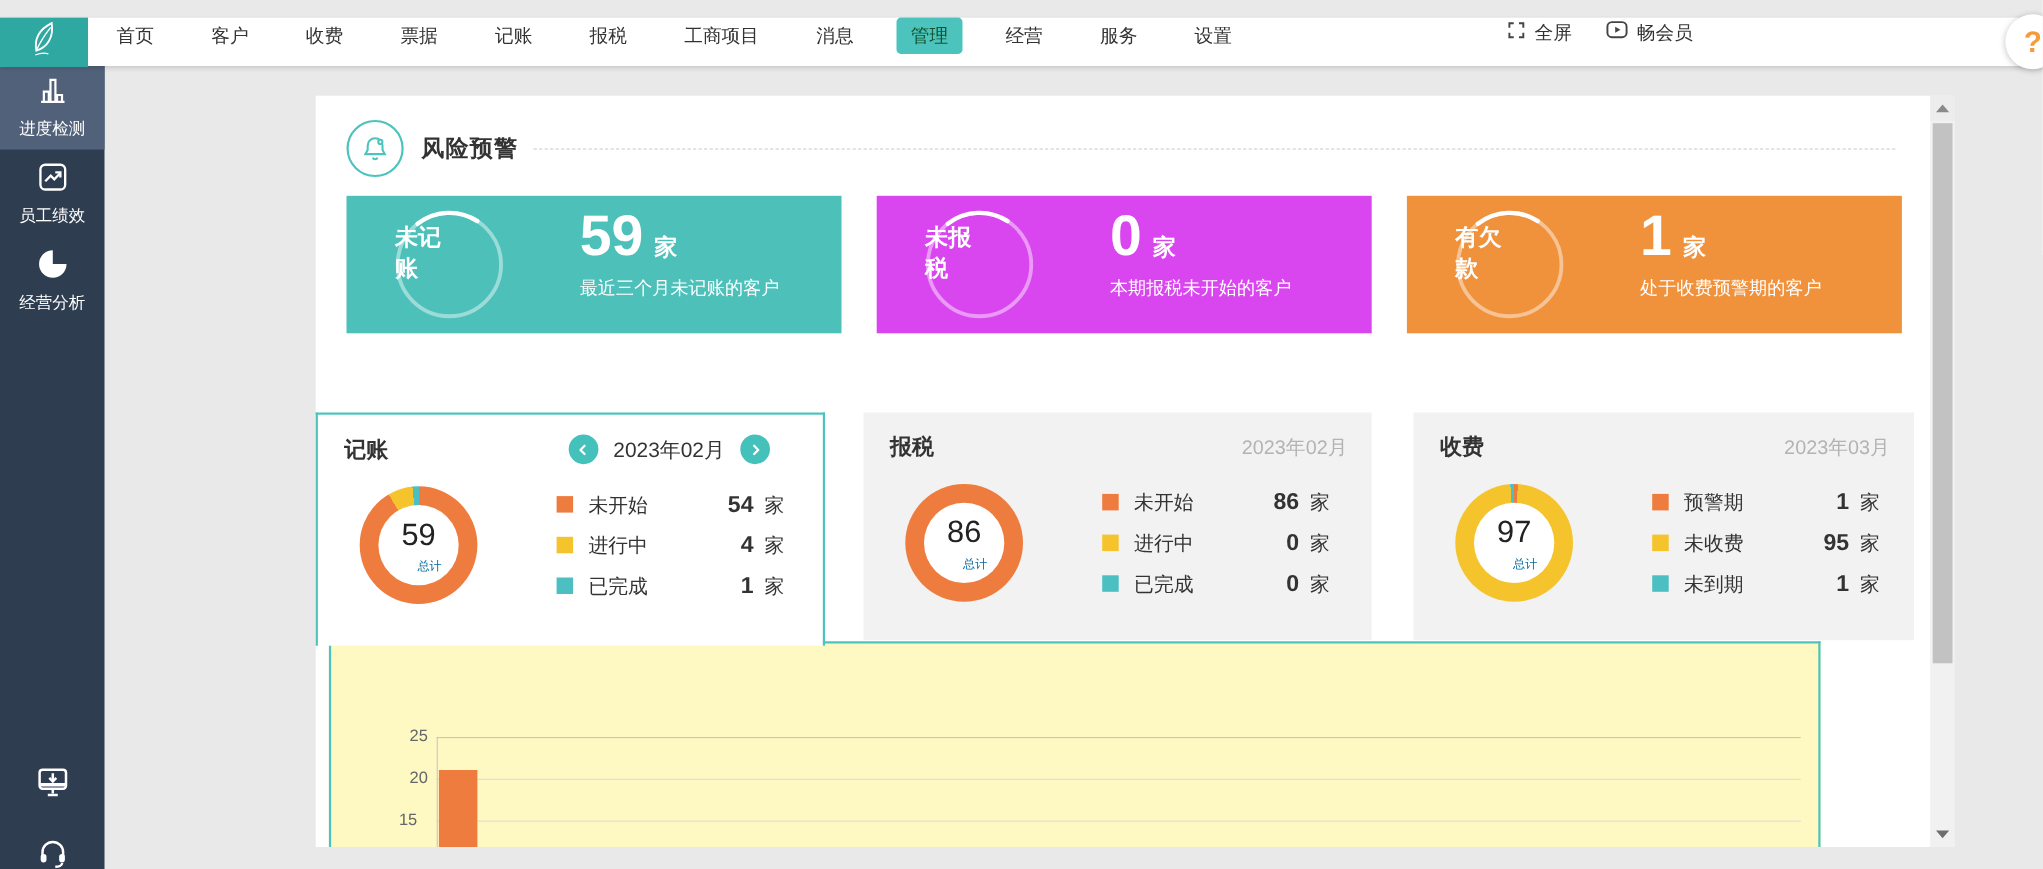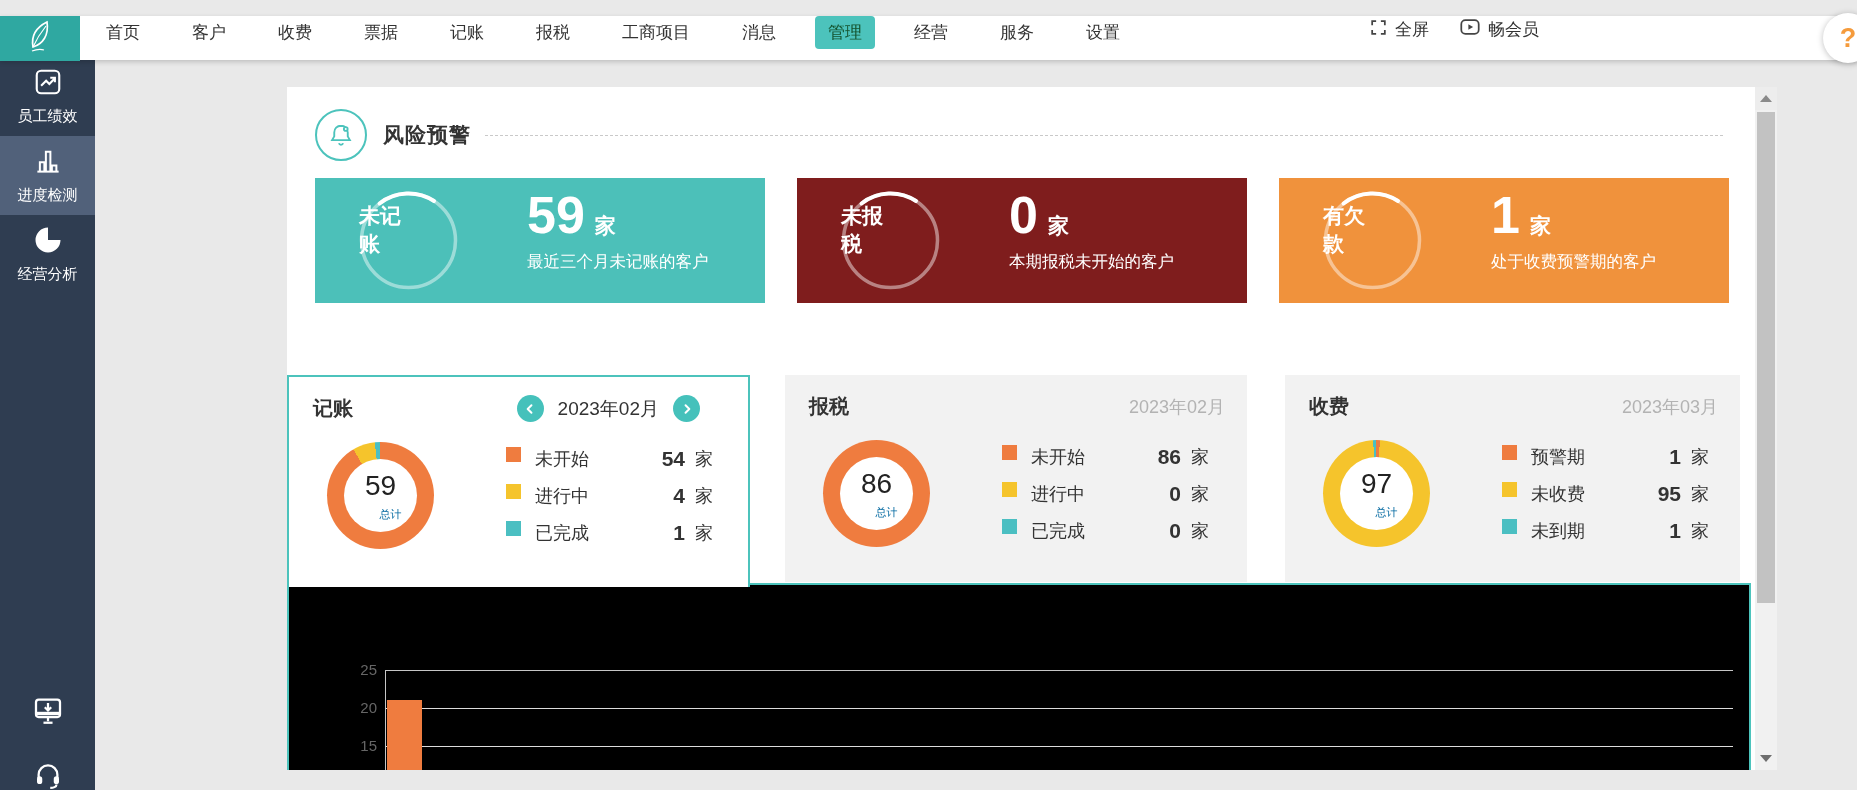--- a/index.html
+++ b/index.html
@@ -55,27 +55,27 @@
   .month-nav .mn-label { font-size:19px; color:#333; }
   .nav-btn { width:27px; height:27px; border-radius:50%; background:#45C1BB; display:flex;
              align-items:center; justify-content:center; cursor:pointer; flex:none; }
   .panel-body { display:flex; align-items:center; margin-top:20px; padding-left:38px; }
   .donut { width:107px; height:107px; border-radius:50%; position:relative; flex:none; }
   .donut-hole { position:absolute; left:17px; top:17px; right:17px; bottom:17px; background:#fff; border-radius:50%;
                 display:flex; flex-direction:column; align-items:center; justify-content:center; gap:5px; }
   .donut-total { font-size:28px; color:#222; }
   .donut-tlabel { font-size:11px; color:#0369a1;margin-left:20px; }
   .legend { margin-left:46px; display:flex; flex-direction:column; gap:13px; }
-  .lg-row { display:flex; align-items:flex-start; font-size:18px;padding-left:26px; }
+  .lg-row { display:flex; align-items:center; font-size:18px;padding-left:26px; }
   .lg-sq { width:15px; height:15px; margin-right:14px; flex:none; }
   .lg-label { width:92px; }
   .lg-val { width:58px; text-align:right; font-weight:bold; font-size:21px; }
   .lg-unit { margin-left:10px; }
   
-  .chart-box { position:absolute; top:496px; left:0; width:1464px; height:187px; background:#000000;
+  .chart-box { position:absolute; top:496px; left:12px; width:1356px; height:187px; background:#fef9c3;
                border:2px solid #4CC3BC; border-bottom:none; z-index:4; overflow:hidden; }
   .tick-label { position:absolute; left:52px; width:36px; text-align:right; font-size:15px; color:#666; }
   .gridline { position:absolute; left:96px; right:16px; height:1px; background:#DCDCDC; }
   .gridline.first { background:#C6C6C6; }
   .axis-v { position:absolute; left:96px; width:1px; background:#C6C6C6; }
   .bar { position:absolute; background:#EF7C3F; }
   
   .scrollbar { position:absolute; left:1755px; top:87px; width:22px; height:683px; background:#F1F1F1; }
   .sb-btn { position:absolute; left:0; width:22px; height:23px; display:flex; align-items:center; justify-content:center; cursor:pointer; }
   .sb-up { top:0; background:#EDEDED; }
@@ -133,36 +133,36 @@
       <span>畅会员</span>
     </div>
   </div>
   <div class="help-fab">
     <span>?</span>
   </div>
 </div>
 
 <div class="sidebar">
   <div id="side-items">
-      <div class="side-item">
-        <span><svg width="30" height="30" viewBox="0 0 24 24" fill="none" stroke="#fff" stroke-width="1.7">
-            <rect x="3" y="3" width="18" height="18" rx="3.5"></rect>
-            <path d="M6.5 15l4-4 2.6 2.6 4.4-4.6"></path>
-            <path d="M13.8 8.6h3.7v3.6"></path>
-          </svg></span>
-        <span>员工绩效</span>
-      </div>
       <div class="side-item active">
         <span><svg width="30" height="30" viewBox="0 0 24 24" fill="none" stroke="#fff" stroke-width="1.6">
             <path d="M3.5 20.5h17"></path>
             <path d="M5.5 20.5v-7.5h3.6v7.5"></path>
             <path d="M10.3 20.5V4.5h3.6v16"></path>
             <path d="M15.1 20.5v-5h3.6v5"></path>
           </svg></span>
         <span>进度检测</span>
+      </div>
+      <div class="side-item">
+        <span><svg width="30" height="30" viewBox="0 0 24 24" fill="none" stroke="#fff" stroke-width="1.7">
+            <rect x="3" y="3" width="18" height="18" rx="3.5"></rect>
+            <path d="M6.5 15l4-4 2.6 2.6 4.4-4.6"></path>
+            <path d="M13.8 8.6h3.7v3.6"></path>
+          </svg></span>
+        <span>员工绩效</span>
       </div>
       <div class="side-item">
         <span><svg width="30" height="30" viewBox="0 0 24 24">
             <path fill="#fff" d="M12 2a10 10 0 1 0 10 10h-10z"></path>
           </svg></span>
         <span>经营分析</span>
       </div>
     </div>
 <div class="sb-bicon" style="top: 650px;">
       <span><svg width="32" height="32" viewBox="0 0 24 24" fill="none" stroke="#fff" stroke-width="1.7">
@@ -204,21 +204,21 @@
             <circle cx="51.5" cy="51.5" r="47" stroke="rgba(255,255,255,0.45)" stroke-width="3.5"></circle>
             <circle cx="51.5" cy="51.5" r="47" stroke="#fff" stroke-width="4" stroke-linecap="round" stroke-dasharray="58 238" transform="rotate(-128 51.5 51.5)"></circle>
           </svg>
         </div>
         <div class="rc-label">未记账</div>
         <div class="rc-right">
           <div><span class="rc-value">59</span><span class="rc-unit">家</span></div>
           <div class="rc-desc">最近三个月未记账的客户</div>
         </div>
       </div>
-      <div class="risk-card" style="background: #7f1d1d;">
+      <div class="risk-card" style="background: #d946ef;">
         <div class="rc-circle">
           <svg width="103" height="103" viewBox="0 0 103 103" fill="none">
             <circle cx="51.5" cy="51.5" r="47" stroke="rgba(255,255,255,0.45)" stroke-width="3.5"></circle>
             <circle cx="51.5" cy="51.5" r="47" stroke="#fff" stroke-width="4" stroke-linecap="round" stroke-dasharray="58 238" transform="rotate(-128 51.5 51.5)"></circle>
           </svg>
         </div>
         <div class="rc-label">未报税</div>
         <div class="rc-right">
           <div><span class="rc-value">0</span><span class="rc-unit">家</span></div>
           <div class="rc-desc">本期报税未开始的客户</div>
@@ -355,21 +355,21 @@
         </div>
       </div>
     </div>
 
   <div class="chart-box">
     <div id="chart-area" class="chart-area">
         <div class="tick-label" style="top: 76px;">25</div>
         <div class="gridline first" style="top: 85px;"></div>
         <div class="tick-label" style="top: 114px;">20</div>
         <div class="gridline" style="top: 123px;"></div>
-        <div class="tick-label" style="top: 152px;">15</div>
+        <div class="tick-label" style="top: 152px; text-align: center;">15</div>
         <div class="gridline" style="top: 161px;"></div>
         <div class="axis-v" style="top: 85px; bottom: 0px;"></div>
         <div class="bar" style="left: 98px; width: 35px; top: 115.4px; bottom: 0px; background: rgb(239, 124, 63);"></div>
       </div>
   </div>
 </div>
 
 <div class="scrollbar">
   <div class="sb-btn sb-up">
       <div class="tri-up"></div>

